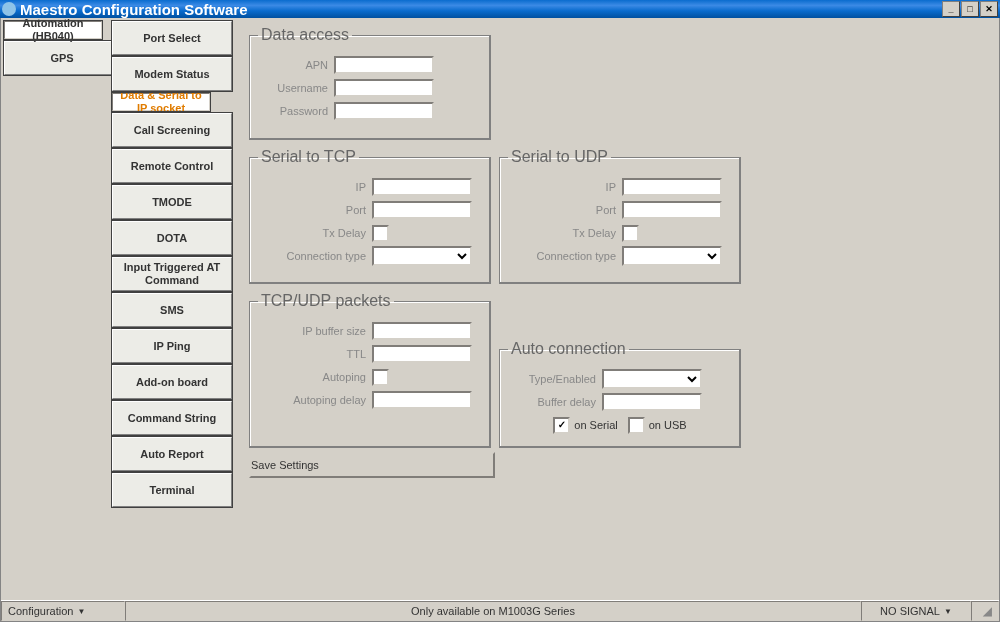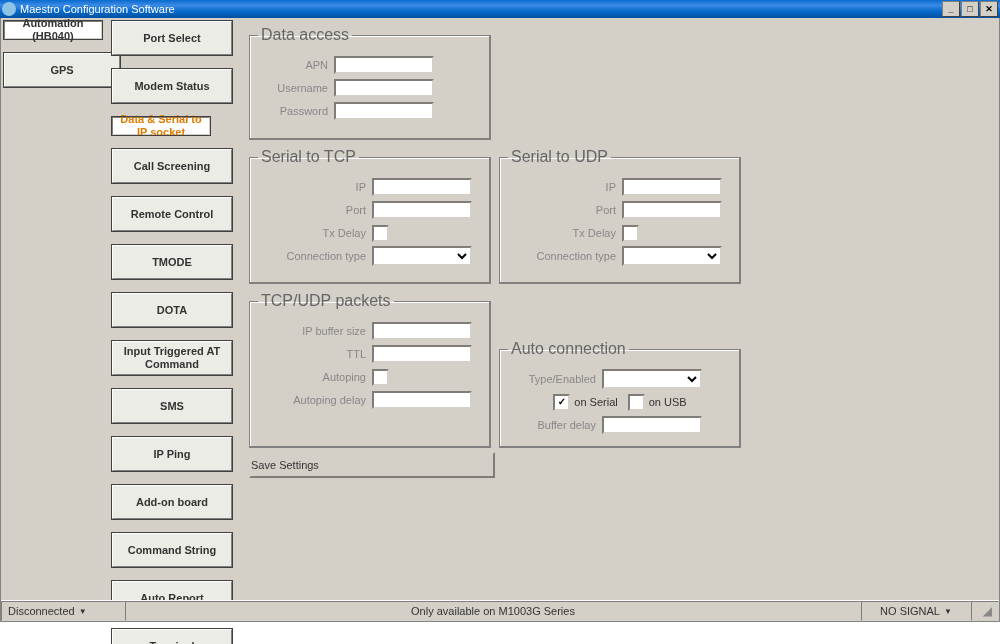--- a/index.html
+++ b/index.html
@@ -1,26 +1,26 @@
 <!DOCTYPE html>
 <html><head>
 <meta charset="utf-8">
 <style>
 html,body{margin:0;padding:0;font-family:Verdana,Tahoma,Arial,sans-serif;font-size:11px;width:1000px;height:644px;overflow:hidden;background:#fff}
 .titlebar{height:18px;background:linear-gradient(to bottom,#5a8ac6 0%,#2b5797 50%,#5a8ac6 100%);background:#2b5797;color:#fff;display:flex;align-items:center;padding:0 2px;user-select:none}
 .titlebar{background:linear-gradient(to bottom,#0a6cce 0%,#3b8ae5 30%,#0a6cce 60%,#0050a0 100%)}
 .titlebar .ticon{width:14px;height:14px;margin-right:4px;display:inline-block;background:#8ec3e8;border-radius:50%}
-.titlebar .ttxt{font-size:11px;font-weight:normal}
+.titlebar .ttxt{font-size:15px;font-weight:bold}
 .titlebar .spacer{flex:1}
 .winbtn{width:16px;height:14px;background:#d4d0c8;border:1px solid #808080;border-right-color:#404040;border-bottom-color:#404040;display:flex;align-items:center;justify-content:center;font-size:9px;color:#000;margin-left:1px;font-family:Marlett,Arial;font-weight:bold}
 .content{position:relative;width:1000px;height:604px;background:#d4d0c8;border:1px solid #848484;border-top:none;box-sizing:border-box}
 
 .col1{position:absolute;left:2px;top:2px;width:118px}
 .col2{position:absolute;left:110px;top:2px;width:122px}
-.tabbtn{box-sizing:border-box;height:36px;border:1px solid #808080;border-right-color:#fff;border-bottom-color:#404040;border-top-color:#fff;border-left-color:#fff;background:#ecece7;display:flex;align-items:center;justify-content:center;text-align:center;font-size:11px;font-weight:bold;color:#333;margin-bottom:12px;padding:0 4px;line-height:13px;cursor:default}
+.tabbtn{box-sizing:border-box;height:36px;border:1px solid #808080;border-right-color:#fff;border-bottom-color:#404040;border-top-color:#fff;border-left-color:#fff;background:#ecece7;display:flex;align-items:center;justify-content:center;text-align:center;font-size:11px;font-weight:bold;color:#333;margin-bottom:0;padding:0 4px;line-height:13px;cursor:default}
 .tabbtn{outline:1px solid #404040;outline-offset:-1px;border:2px solid #fff;border-right-color:#808080;border-bottom-color:#808080}
 .tabbtn.sel{background:#fff}
 .tabbtn.active{color:#e07c00}
 
 .main{position:absolute;left:248px;top:2px;right:2px;bottom:2px}
 fieldset{border:1px solid #808080;padding:8px 8px 8px 8px;margin:0;position:absolute;box-sizing:border-box;background:transparent}
 fieldset{border-top-color:#808080;border-left-color:#808080;border-right-color:#fff;border-bottom-color:#fff;box-shadow:inset -1px -1px 0 #808080,inset 1px 1px 0 #fff}
 fieldset{border:1px solid #808080}
 legend{color:#666;padding:0 3px;font-size:16px}
 .row{display:flex;align-items:center;margin:3px 0;height:20px}
@@ -194,40 +194,40 @@
           <input class="inp" value="" style="">
         </div>
     </fieldset>
 
     <fieldset id="gb-auto">
       <legend>Auto connection</legend>
       <div class="row">
           <label>Type/Enabled</label>
           <select class="sel"><option></option></select>
         </div>
+      <div class="row">
+          <label>Buffer delay</label>
+          <input class="inp" value="" style="">
+        </div>
       <div class="row" style="justify-content:center">
         <span class="cb checked"></span>
         <span style="color:#333;margin:0 10px 0 4px">on Serial</span>
         <span class="cb"></span>
         <span style="color:#333;margin-left:4px">on USB</span>
       </div>
-      <div class="row">
-          <label>Buffer delay</label>
-          <input class="inp" value="" style="">
-        </div>
     </fieldset>
 
     <div class="savebtn">
         <span>Save Settings</span>
       </div>
   </div>
 
   <div class="statusbar">
     <div class="cell" style="width:110px">
-      <span>Disconnected</span>
+      <span>Configuration</span>
       <span class="arrow-down">▼</span>
     </div>
     <div class="cell" style="flex:1;justify-content:center">
       <span>Only available on M1003G Series</span>
     </div>
     <div class="cell" style="width:96px;justify-content:center">
       <span>NO SIGNAL</span>
       <span class="arrow-down">▼</span>
     </div>
     <div class="cell grip">◢</div>

